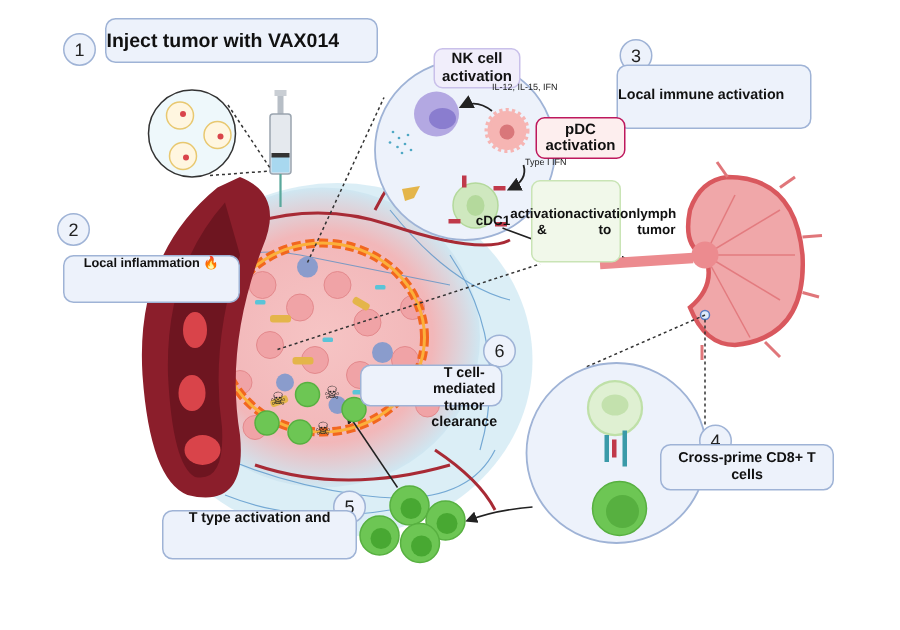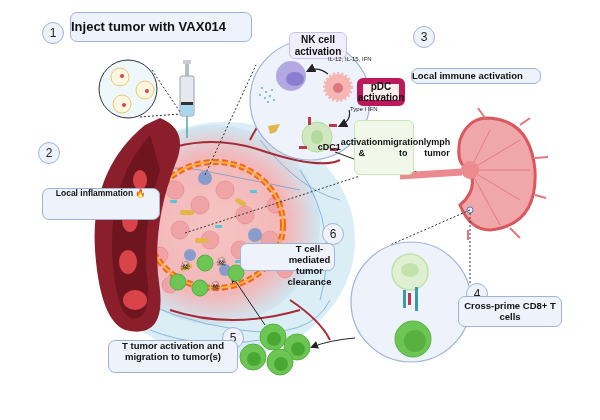--- a/index.html
+++ b/index.html
@@ -238,54 +238,53 @@
     </g>
   </g>
 </svg>
 
 <div class="num" style="left:42px;top:22px;">1</div>
 <div class="label-box" style="left:70px;top:12px;width:182px;height:30px;font-size:13px;">
   <span>Inject tumor with VAX014</span>
 </div>
 
 <div class="num" style="left:38px;top:142px;">2</div>
-<div class="label-box" style="left:42px;top:188px;width:118px;height:32px;font-size:8.5px;flex-direction:column;">
+<div class="label-box" style="left:42px;top:170px;width:118px;height:32px;font-size:8.5px;flex-direction:column;">
   <div><span>Local inflammation</span> <span style="color:#f2661f;">🔥</span></div>
 </div>
 
 <div class="num" style="left:413px;top:26px;">3</div>
-<div class="label-box" style="left:411px;top:68px;width:130px;height:16px;font-size:9.5px;">
+<div class="label-box" style="left:411px;top:43px;width:130px;height:43px;font-size:9.5px;">
   <span>Local immune activation</span>
 </div>
 
 <div class="num" style="left:466px;top:283px;">4</div>
-<div class="label-box" style="left:440px;top:296px;width:104px;height:31px;font-size:9.5px;margin-left:18px;">
+<div class="label-box" style="left:440px;top:296px;width:116px;height:31px;font-size:9.5px;">
   <span>Cross-prime CD8+ T cells</span>
 </div>
 
 <div class="num" style="left:222px;top:327px;">5</div>
 <div class="label-box" style="left:108px;top:340px;width:130px;height:33px;font-size:9.5px;flex-direction:column;">
-  <div>T tumor activation and</div>
-  <div>migration to tumor(s)</div>
+  <div>T type activation and</div>
 </div>
 
 <div class="num" style="left:322px;top:223px;">6</div>
 <div class="label-box" style="left:240px;top:243px;width:95px;height:28px;font-size:9.5px;flex-direction:column;padding-left:44px;">
   <div>T cell-mediated</div>
   <div>tumor clearance</div>
 </div>
 
 <div class="mini-box" style="left:289px;top:32px;width:58px;height:27px;background:#f1eefb;border:1px solid #c9c0ea;flex-direction:column;">
   <div>NK cell</div>
   <div>activation</div>
 </div>
-<div class="mini-box" style="left:357px;top:78px;width:48px;height:28px;background:#fdeeee;border:6px solid #be185d;flex-direction:column;">
+<div class="mini-box" style="left:357px;top:78px;width:60px;height:28px;background:#fdeeee;border:1px solid #be185d;flex-direction:column;">
   <div>pDC</div>
   <div>activation</div>
 </div>
 <div class="mini-box" style="left:354px;top:120px;width:60px;height:55px;background:#f1f8ea;border:1px solid #c9e4b5;flex-direction:row;font-size:9px;">
   <div>cDC1</div>
   <div>activation &amp;</div>
-  <div>migration to</div>
+  <div>activation to</div>
   <div>lymph tumor</div>
 </div>
 <div class="tiny" style="left:328px;top:56px;">IL-12, IL-15, IFN</div>
 <div class="tiny" style="left:350px;top:106px;">Type I IFN</div>
 
 </body></html>

